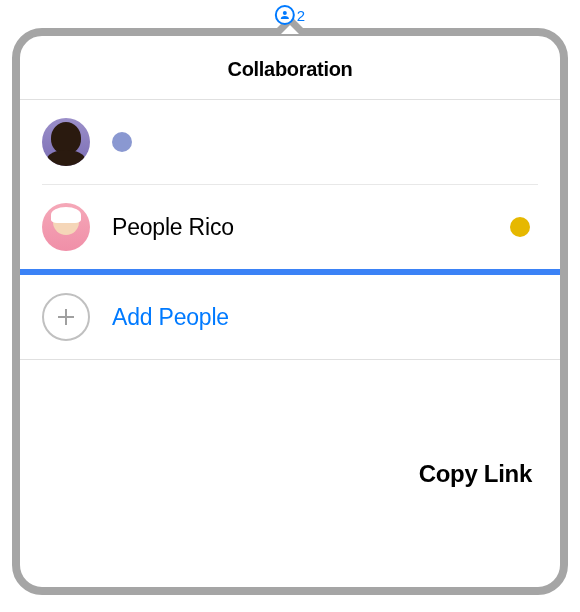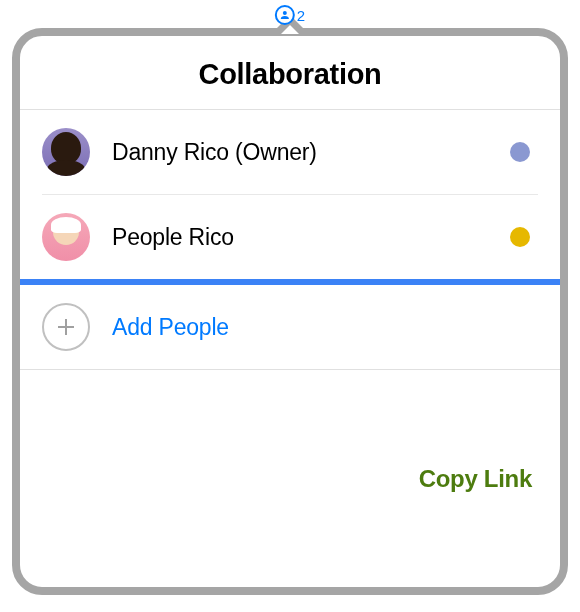--- a/index.html
+++ b/index.html
@@ -93,21 +93,21 @@
       flex-direction: column;
     }
     
     .popover-header {
       padding: 22px 0 18px 0;
       text-align: center;
       border-bottom: 1px solid #e0e0e0;
     }
     
     .popover-title {
-      font-size: 29px;
+      font-size: 20px;
       font-weight: 600;
       color: #000;
       letter-spacing: -0.3px;
     }
     
     .participants-list {
       padding: 0 22px;
     }
     
     .participant-row {
@@ -270,21 +270,21 @@
       flex: 1;
       display: flex;
       align-items: center;
       justify-content: flex-end;
       padding: 0 28px;
     }
     
     .copy-link {
       font-size: 24px;
       font-weight: 600;
-      color: #4d7c0f;
+      color: #000000;
       letter-spacing: -0.3px;
     }
   </style>
 </head>
 <body>
 
 <div class="badge-indicator">
   <div class="badge-circle">
     <svg viewBox="0 0 24 24" fill="#007aff">
       <circle cx="12" cy="8" r="4"></circle>
@@ -299,21 +299,20 @@
   <div class="popover">
 
     <div class="popover-header">
       <div class="popover-title">Collaboration</div>
     </div>
 
     <div class="participants-list">
 
       <div class="participant-row">
         <div class="avatar avatar-1"></div>
-        <div class="participant-name">Danny Rico (Owner)</div>
         <div class="status-dot" style="background:#8a98d1"></div>
       </div>
 
       <div class="participant-row">
         <div class="avatar avatar-2"></div>
         <div class="participant-name">People Rico</div>
         <div class="status-dot" style="background:#e6b800"></div>
       </div>
 
 

